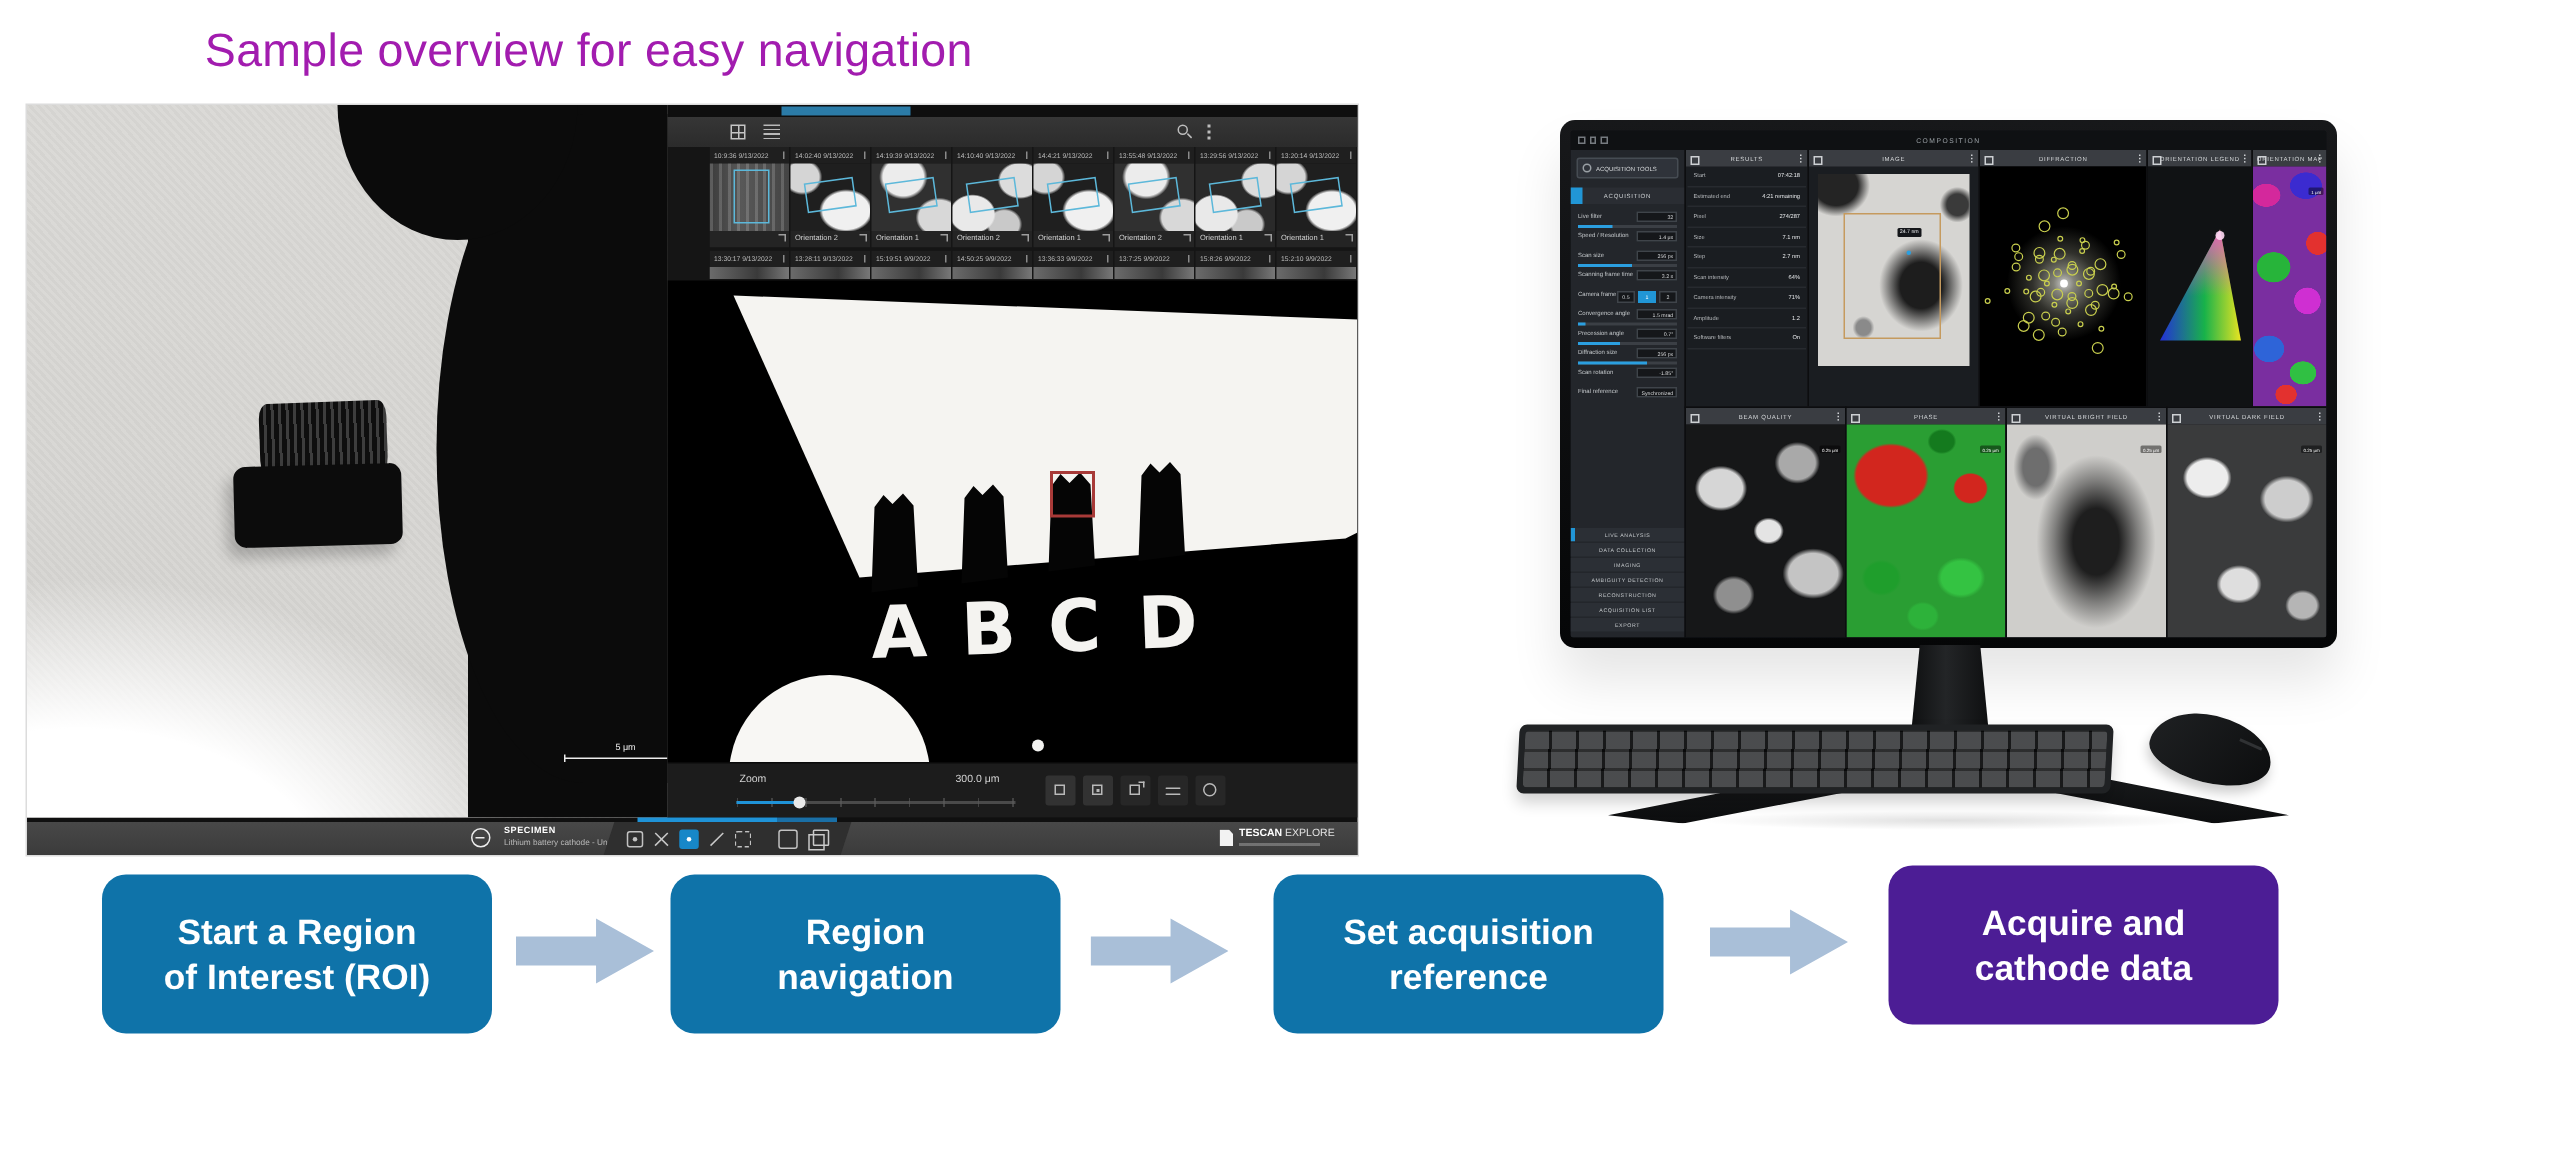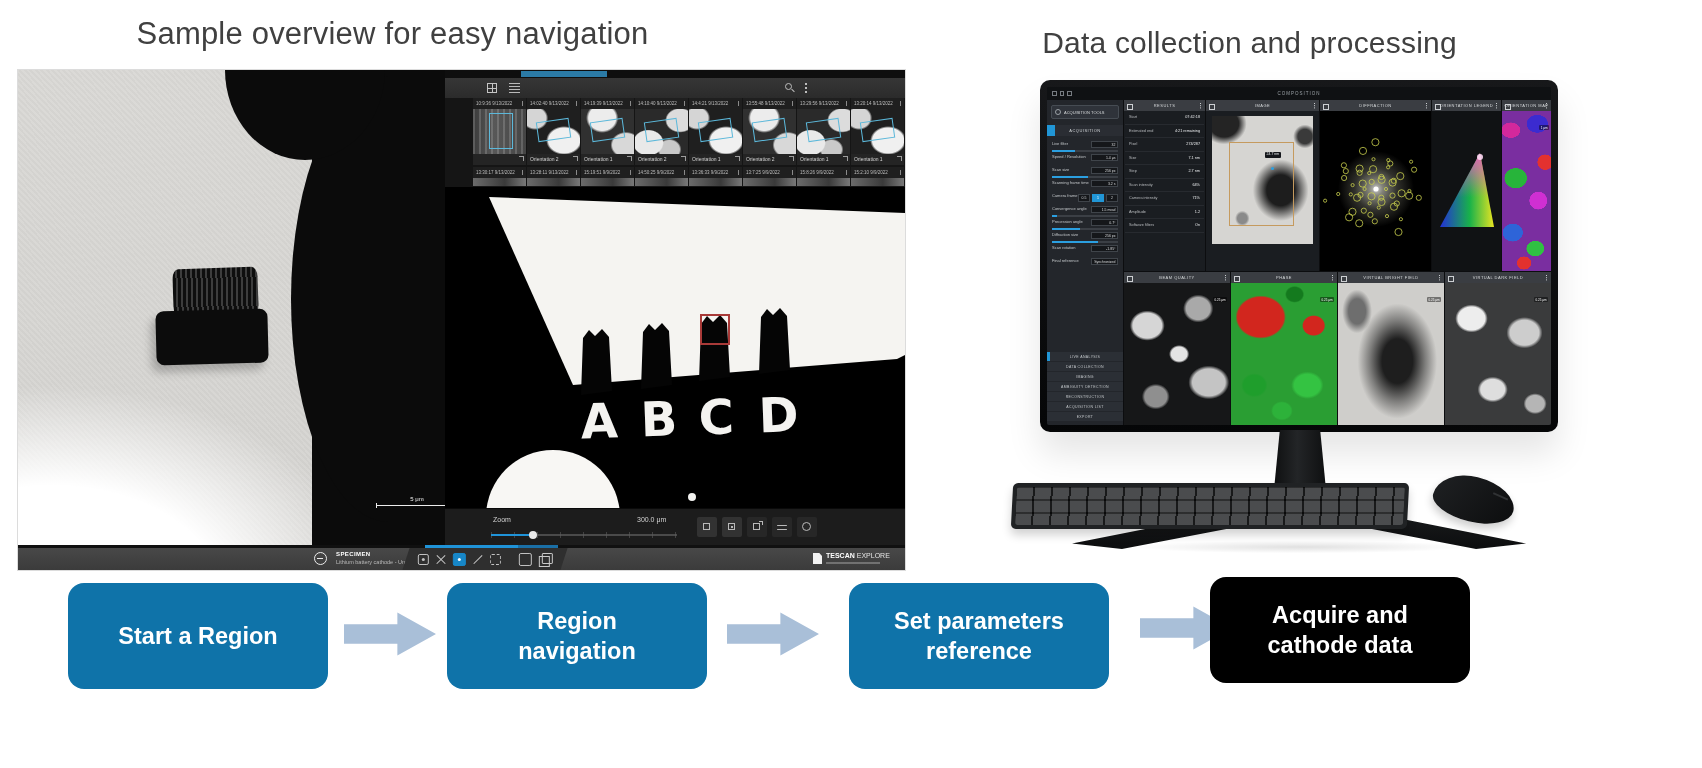--- a/index.html
+++ b/index.html
@@ -1,20 +1,20 @@
 <!DOCTYPE html>
 <html><head>
 <meta charset="utf-8">
 <style>
   * { margin:0; padding:0; box-sizing:border-box; }
   body { background:#fff; font-family:"Liberation Sans", sans-serif; }
   .stage { position:relative; width:1702px; height:768px; background:#fff; overflow:hidden; }
 
   
-  .heading { position:absolute; color:#404040; font-weight:400; letter-spacing:.2px; text-align:center; }
+  .heading { position:absolute; color:#a21caf; font-weight:400; letter-spacing:.2px; text-align:center; }
   .h-left { left:90px; top:16px; width:605px; font-size:31px; }
   .h-right { left:992px; top:26px; width:515px; font-size:30px; }
 
   
   .nav-shot { position:absolute; left:18px; top:70px; width:887px; height:500px; background:#101010; box-shadow:0 0 0 1px #dcdcdc; overflow:hidden; }
   .sem { position:absolute; left:0; top:0; width:427px; height:475px; overflow:hidden;
     background:
       radial-gradient(130% 75% at 8% 110%, #ffffff 0 30%, rgba(255,255,255,0) 58%),
       repeating-linear-gradient(47deg, rgba(0,0,0,.025) 0 2px, rgba(255,255,255,.03) 2px 4px),
       linear-gradient(#dad9d6,#d5d4d1); }
@@ -214,21 +214,20 @@
   
   .step { position:absolute; width:260px; height:106px; border-radius:16px; color:#fff; display:flex; flex-direction:column; align-items:center; justify-content:center; text-align:center; font-size:23.5px; font-weight:bold; line-height:30px; }
   .arrow { position:absolute; width:92px; height:54px; clip-path:polygon(0 32%, 58% 32%, 58% 10%, 100% 50%, 58% 90%, 58% 68%, 0 68%); }
 </style>
 </head>
 <body>
 
 <div class="stage">
 
   <div class="heading h-left">Sample overview for easy navigation</div>
-  <div class="heading h-right">Data collection and processing</div>
 
   <div class="nav-shot">
 
     <div class="sem">
       <div class="blob-a"></div>
       <div class="blob-b"></div>
       <div class="blob-c"></div>
       <div class="spool-top"></div>
       <div class="spool-bot"></div>
       <div class="scalebar">
@@ -701,31 +700,32 @@
     </div>
   </div>
   <div class="stand-neck"></div>
   <div class="stand-base"></div>
   <div class="keyboard"></div>
   <div class="mouse"></div>
 
   <div id="flow">
       <div class="step" style="left: 68px; top: 583px; background: rgb(15, 115, 169);">
         <div>Start a Region</div>
+        <div>of Interest (ROI)</div>
       </div>
       <div class="arrow" style="left: 344px; top: 607px; background: rgb(169, 191, 216);"></div>
       <div class="step" style="left: 447px; top: 583px; background: rgb(15, 115, 169);">
         <div>Region</div>
         <div>navigation</div>
       </div>
       <div class="arrow" style="left: 727px; top: 607px; background: rgb(169, 191, 216);"></div>
       <div class="step" style="left: 849px; top: 583px; background: rgb(15, 115, 169);">
-        <div>Set parameters</div>
+        <div>Set acquisition</div>
         <div>reference</div>
       </div>
       <div class="arrow" style="left: 1140px; top: 601px; background: rgb(169, 191, 216);"></div>
-      <div class="step" style="left: 1210px; top: 577px; background: #000000;">
+      <div class="step" style="left: 1259px; top: 577px; background: #4c1d95;">
         <div>Acquire and</div>
         <div>cathode data</div>
       </div>
     </div>
 
 </div>
 
 </body></html>

